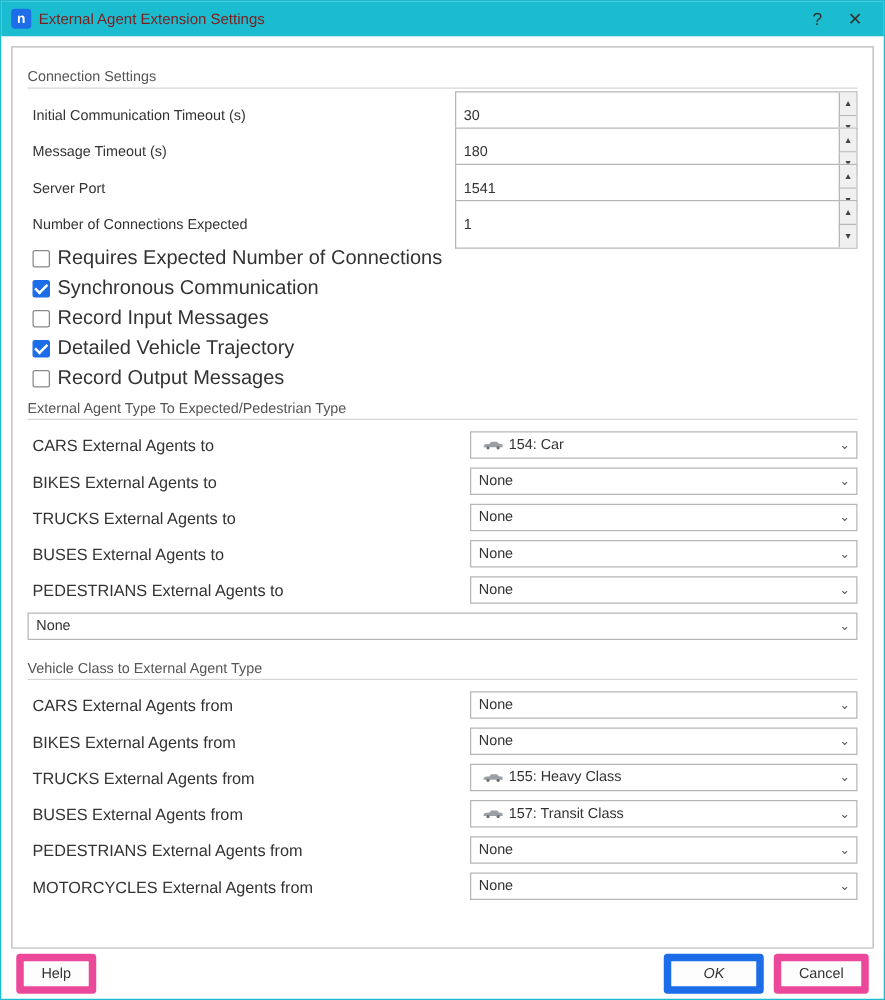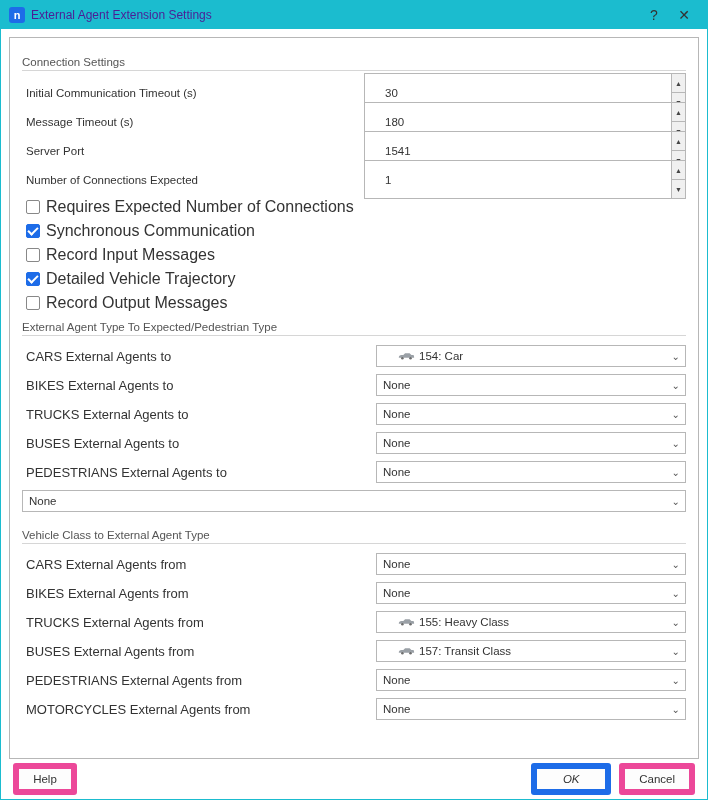--- a/index.html
+++ b/index.html
@@ -1,46 +1,46 @@
 <!DOCTYPE html>
 <html><head>
 <meta charset="utf-8">
 <style>
   * { box-sizing: border-box; font-family: "Segoe UI", Tahoma, sans-serif; }
   html, body { margin: 0; padding: 0; width: 708px; height: 800px; background: #fff; }
   .window { width: 708px; height: 800px; display: flex; flex-direction: column; border: 1px solid #1bbccf; }
   .titlebar { height: 28px; background: #1bbccf; display: flex; align-items: center; padding: 0 8px; color: #333; }
   .titlebar .icon-box { width: 16px; height: 16px; background: #1d6ce8; border-radius: 3px; display: flex; align-items: center; justify-content: center; color: #fff; font-size: 11px; font-weight: bold; margin-right: 6px; }
-  .titlebar .title { font-size: 12px; color: #4c1d95; flex: 0 0 auto; }
+  .titlebar .title { font-size: 12px; color: #7f1d1d; flex: 0 0 auto; }
   .titlebar .spacer { flex: 1; }
   .titlebar .ctl { width: 30px; text-align: center; font-size: 14px; color: #333; cursor: pointer; }
   .content { flex: 1; padding: 8px 8px 0 8px; overflow: hidden; }
   .pane { border: 1px solid #b7b7b7; height: 100%; padding: 10px 12px; overflow: auto; }
   .group-title { font-size: 11.5px; color: #555; margin-top: 8px; margin-bottom: 2px; }
   .group-divider { border-top: 1px solid #d6d6d6; margin: 2px 0 8px 0; }
   .row { display: flex; align-items: center; height: 27px; margin-bottom: 2px; gap: 12px; }
   .row .lbl { width: 330px; font-size: 11.5px; color: #333; padding-left: 4px; }
   .row .field { flex: 1; }
   .spin { position: relative; }
-  .spin input { width: 100%; height: 39px; border: 1px solid #b7b7b7; font-size: 11.5px; padding: 0 18px 0 20px; color: #333; background:#fff; }
+  .spin input { width: 100%; height: 39px; border: 1px solid #b7b7b7; font-size: 11.5px; padding: 0 18px 0 6px; color: #333; background:#fff; }
   .spin .btns { position: absolute; right: 1px; top: 1px; bottom: 1px; width: 14px; display: flex; flex-direction: column; }
   .spin .btns div { flex:1; border-left:1px solid #b7b7b7; display:flex; align-items:center; justify-content:center; font-size:7px; color:#444; background:#f0f0f0; cursor:pointer; }
   .spin .btns div:first-child { border-bottom:1px solid #b7b7b7; }
   .chk-row { display:flex; align-items:center; height:24px; padding-left:4px; }
   .chk { width:14px; height:14px; border:1px solid #888; border-radius:2px; margin-right:6px; cursor:pointer; position:relative; background:#fff; }
   .chk.on { background:#1d6ce8; border-color:#1d6ce8; }
   .chk.on::after { content:""; position:absolute; left:3px; top:0px; width:4px; height:8px; border:solid #fff; border-width:0 2px 2px 0; transform:rotate(45deg); }
   .chk-lbl { font-size:16px; color:#333; }
   .sect2-title { font-size:11.5px; color:#555; margin-top:6px; }
   .sect2-div { border-top:1px solid #d6d6d6; margin:2px 0 6px 0; }
   .map-row { display:flex; align-items:center; height:28px; margin-bottom:1px; }
   .map-row .mlbl { width:354px; font-size:13px; color:#333; padding-left:4px; }
   .map-row .msel { flex:1; position:relative; }
   .msel .selbox { height:22px; border:1px solid #b7b7b7; background:#fff; display:flex; align-items:center; padding:0 20px 0 6px; font-size:11.5px; color:#333; cursor:pointer; }
-  .msel .selbox.with-icon { padding-left:20px; }
+  .msel .selbox.with-icon { padding-left:8px; }
   .msel .caret { position:absolute; right:6px; top:50%; transform:translateY(-50%); font-size:10px; color:#555; pointer-events:none; }
   .car-ico { width:18px; height:10px; margin-right:4px; display:inline-block; }
   .car-ico svg { display:block; }
   .footer { height:40px; display:flex; align-items:center; padding:0 12px; gap:8px; }
   .footer .sp { flex:1; }
   .btn { height:32px; border:6px solid #ec4899; background:#fdfdfd; font-size:11.5px; color:#333; padding:0 14px; border-radius:3px; cursor:pointer; min-width:64px; }
   .btn.primary { border-color:#1d6ce8; min-width:80px;font-style:italic; }
 </style>
 </head>
 <body>

